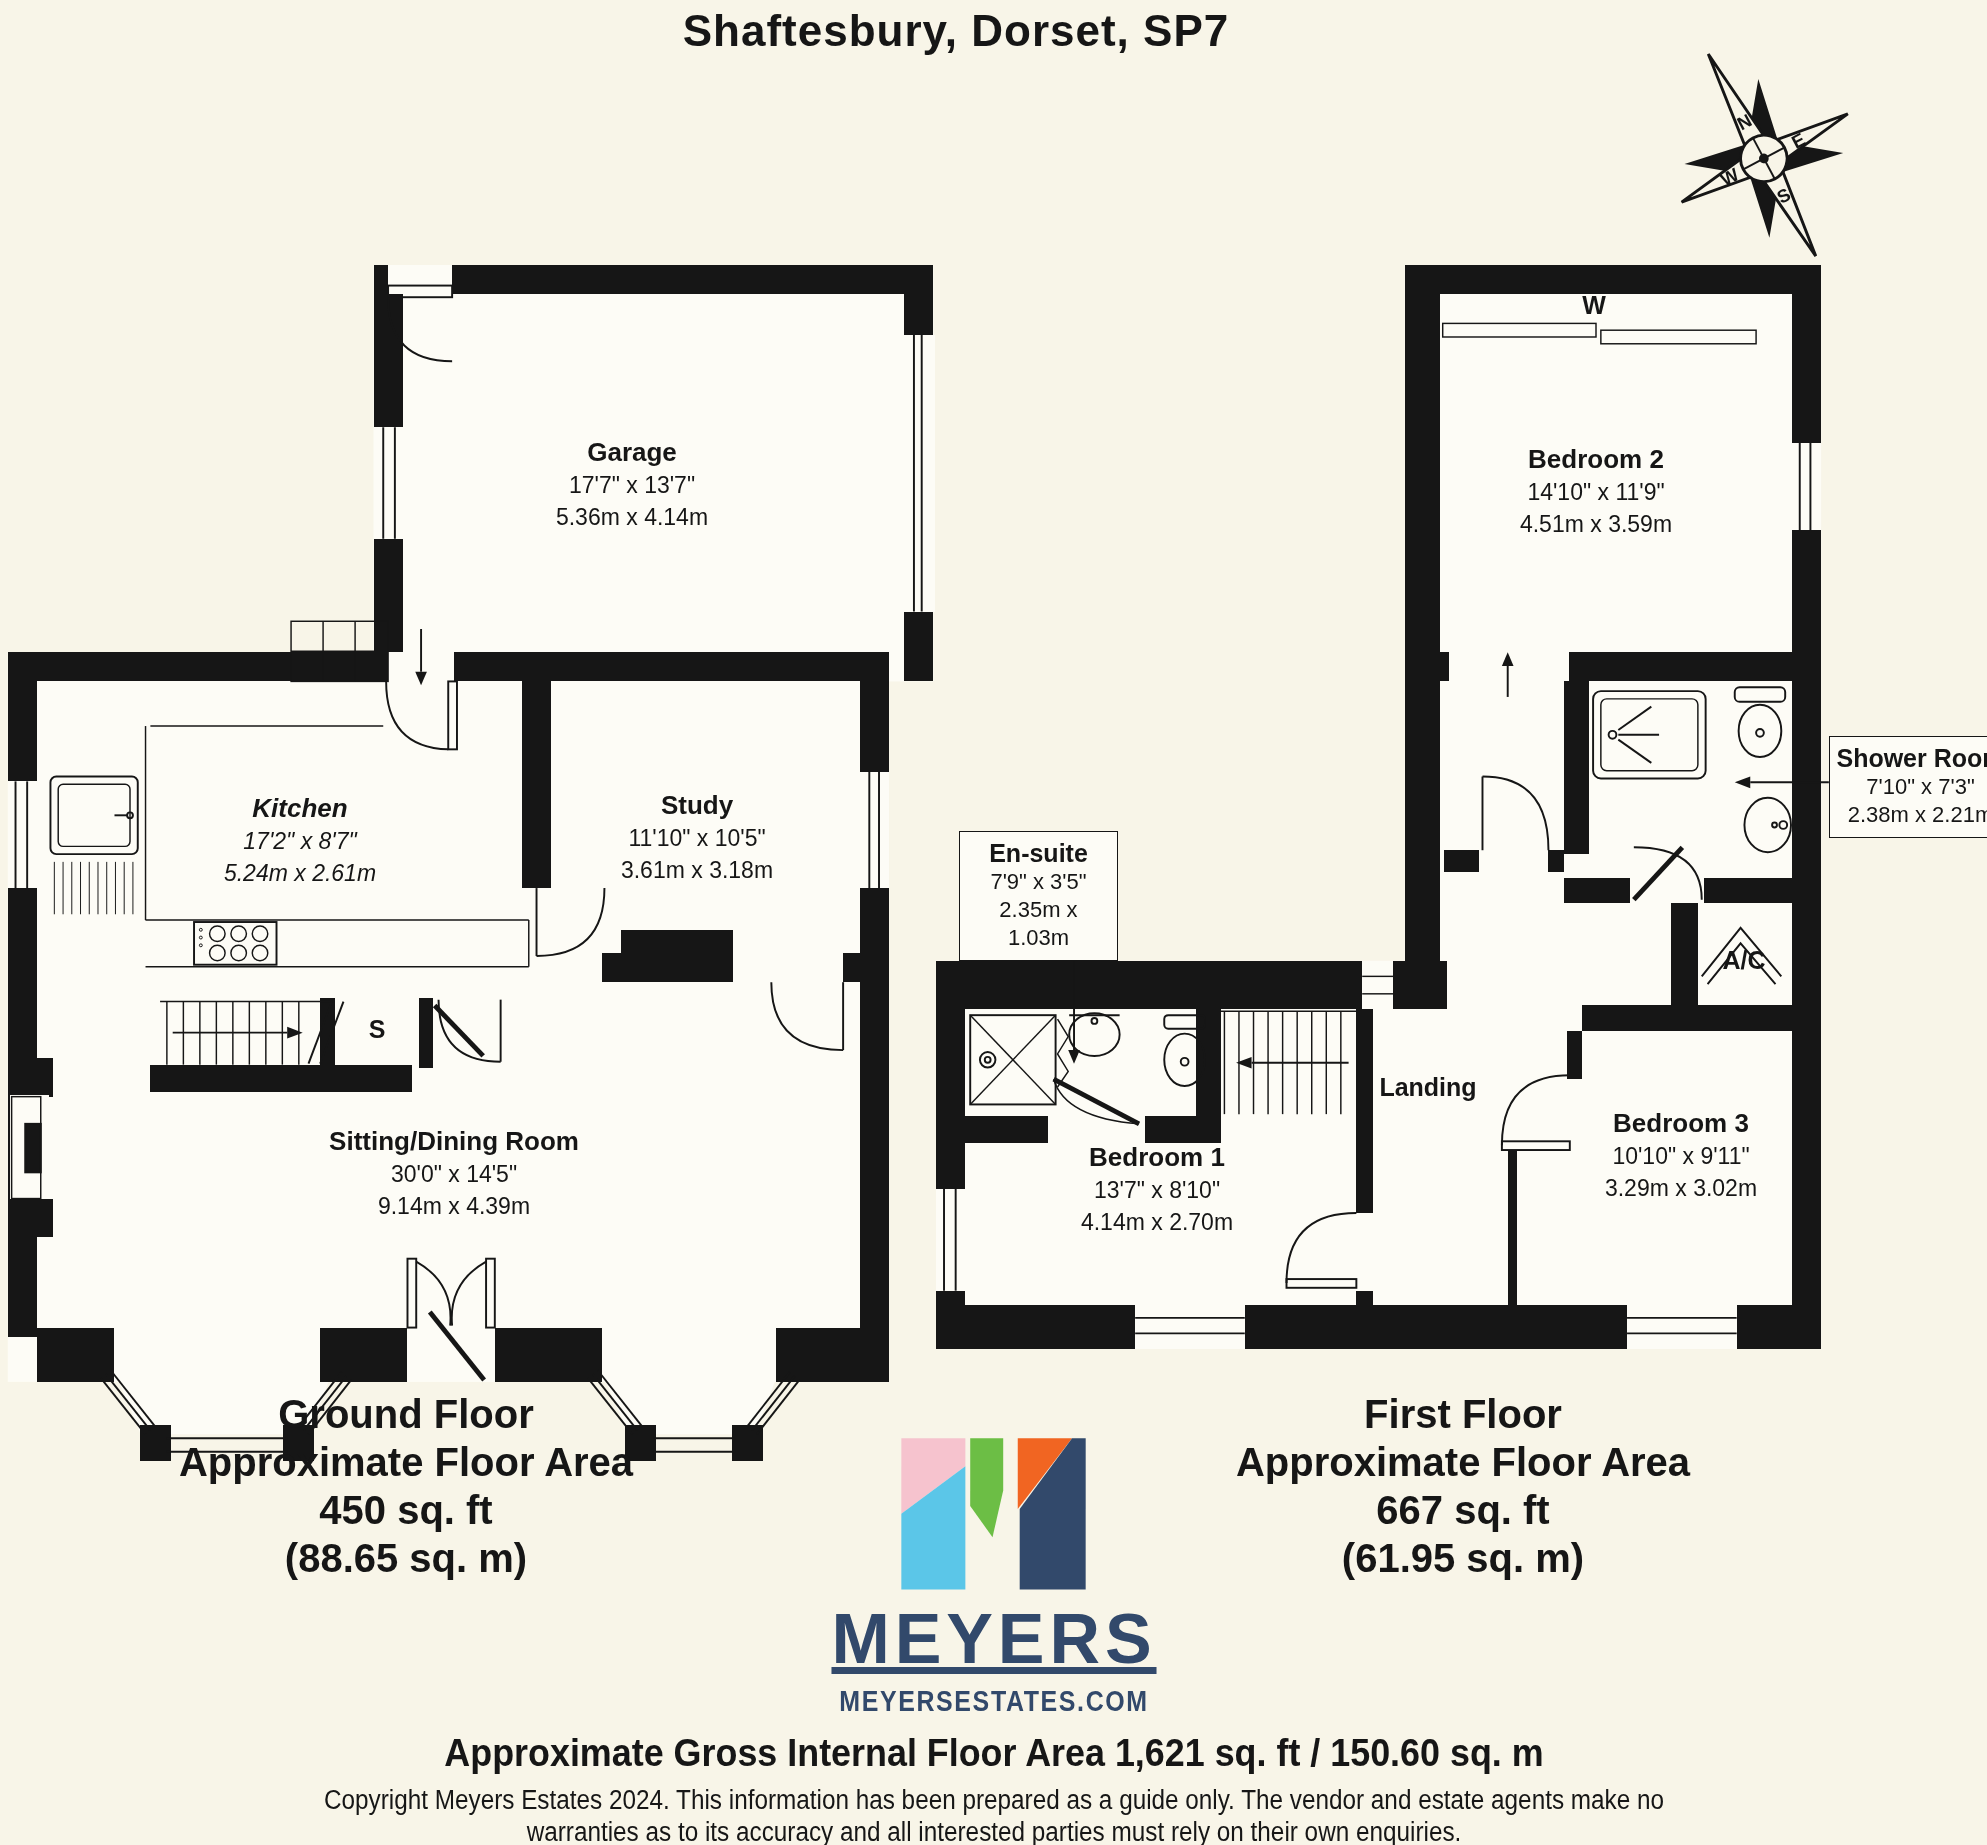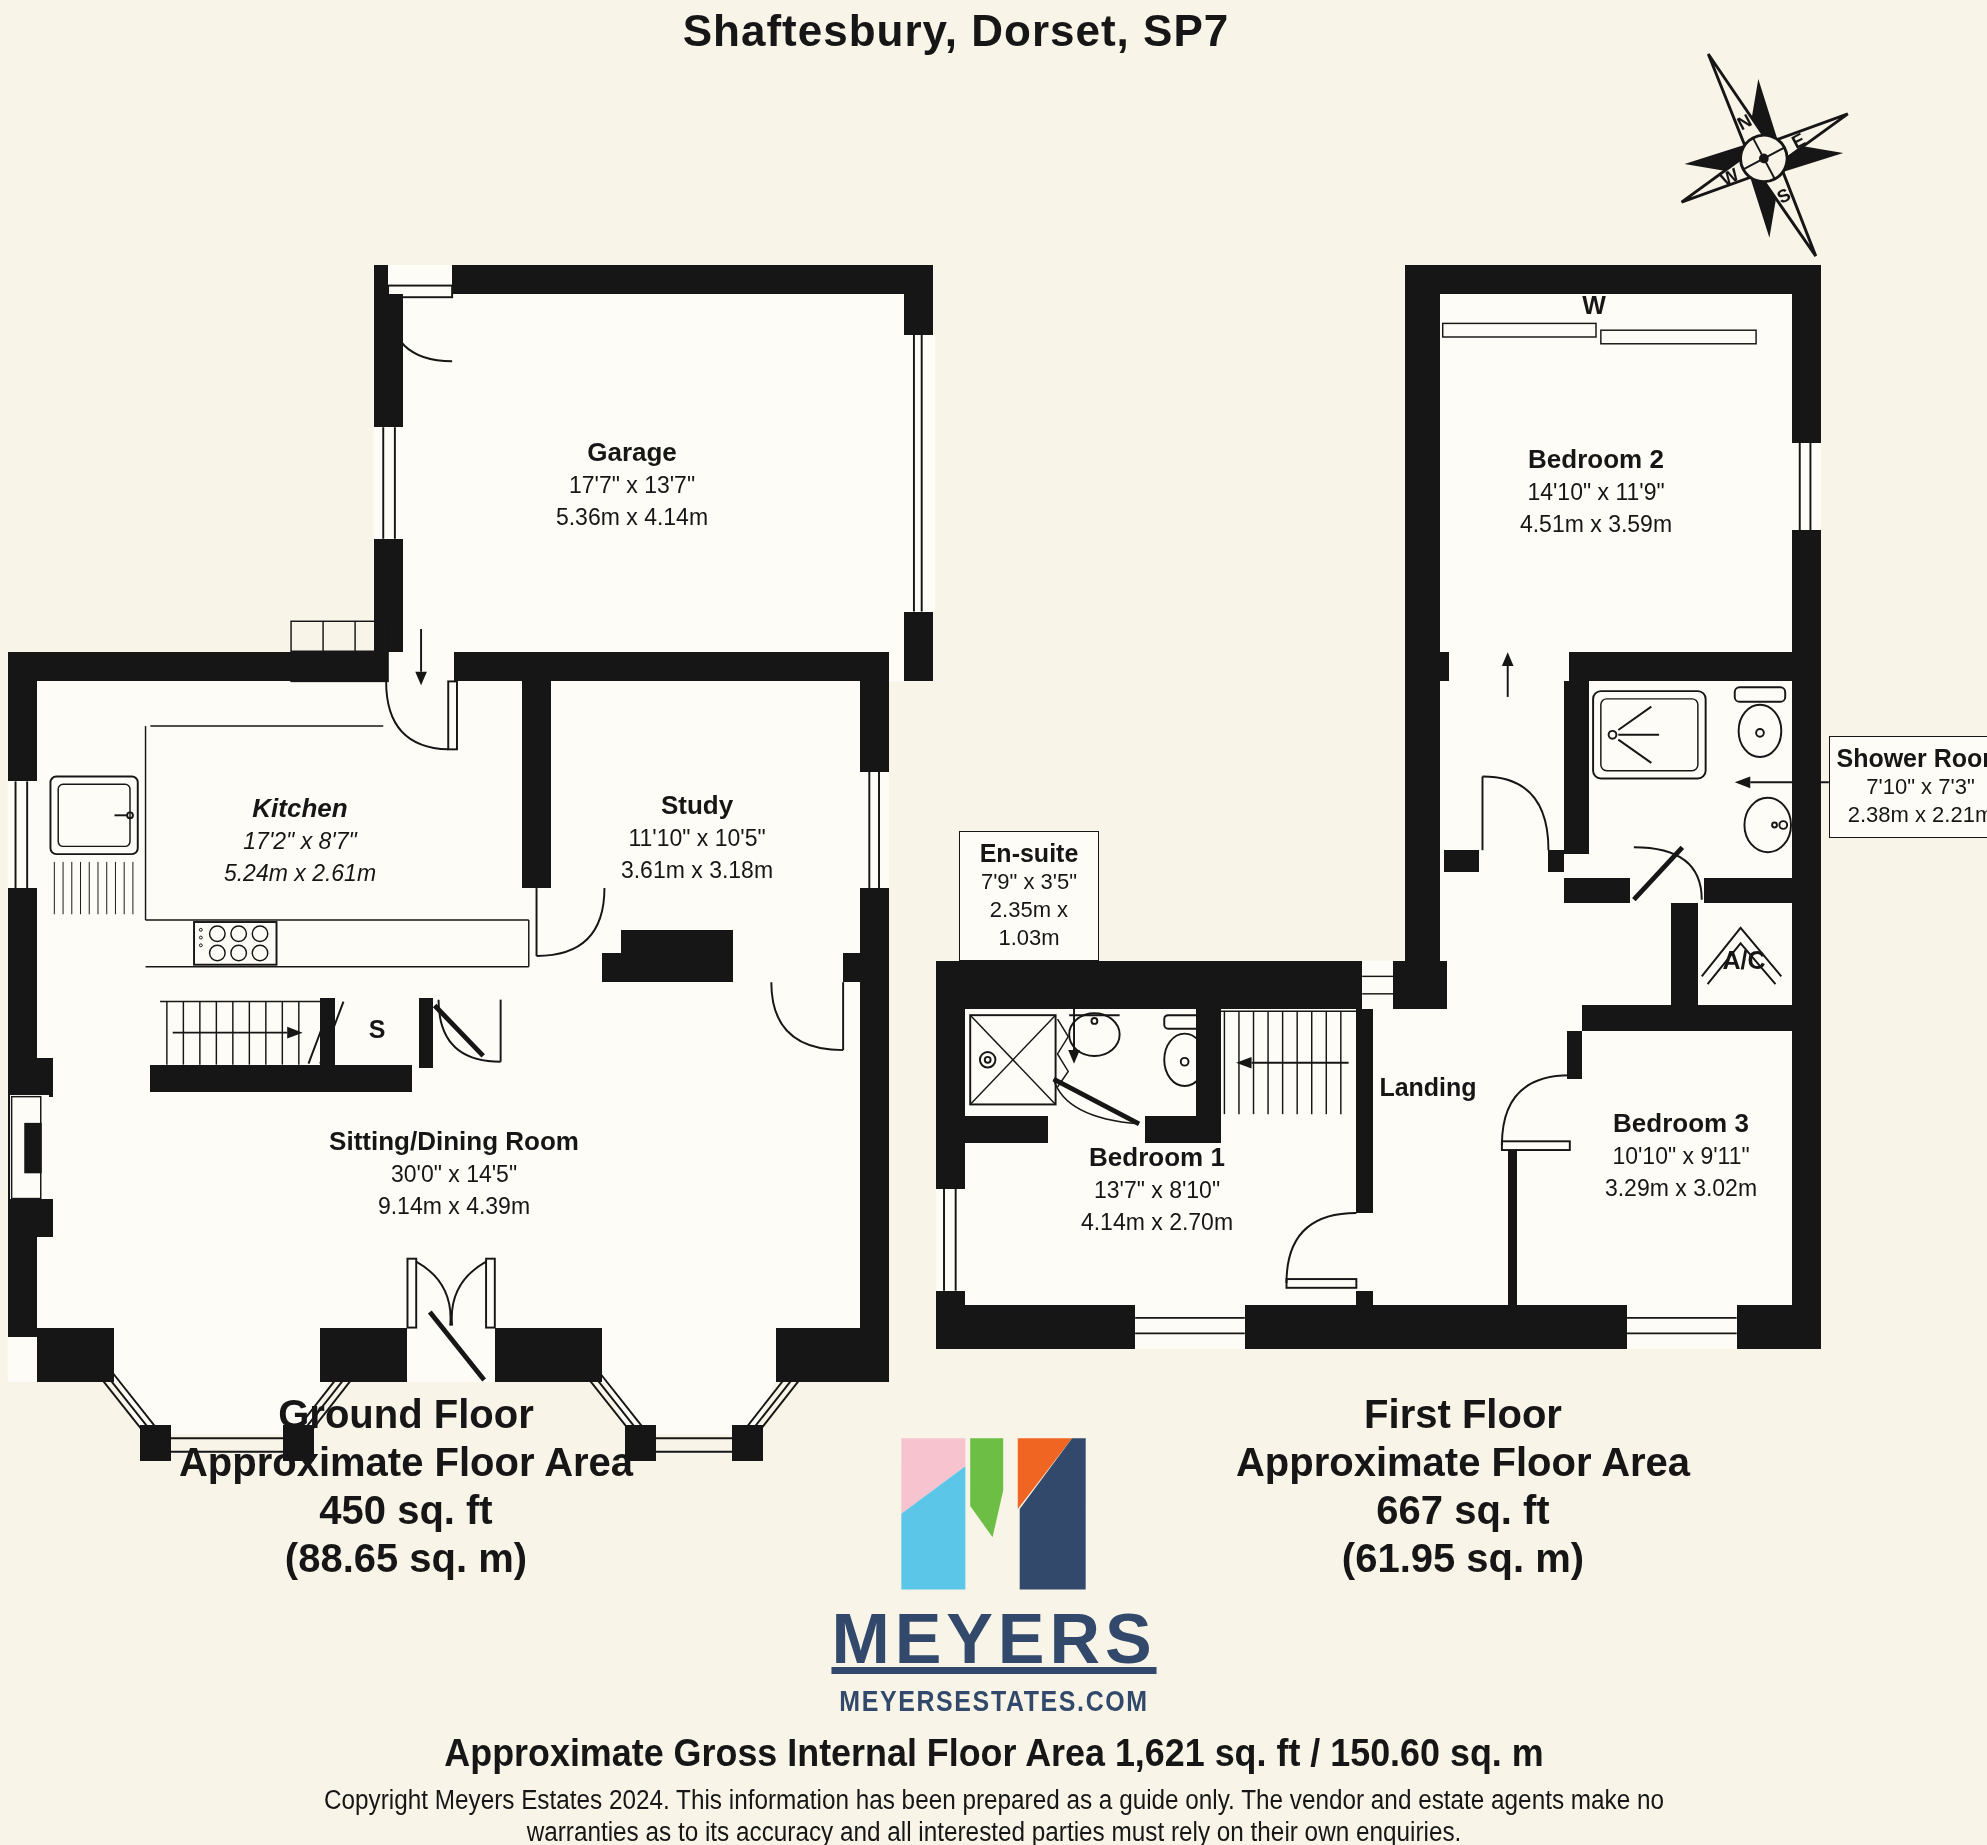--- a/index.html
+++ b/index.html
@@ -426,21 +426,21 @@
   <div class="room-dim">3.29m x 3.02m</div>
 </div>
 <div class="tiny-label" style="left:1428px; top:1073px;">Landing</div>
 <div class="tiny-label" style="left:1744px; top:946px;">A/C</div>
 
 <div class="callout" style="left:1829px; top:736px; width:183px;">
   <div class="room-name">Shower Room</div>
   <div class="room-dim">7'10" x 7'3"</div>
   <div class="room-dim">2.38m x 2.21m</div>
 </div>
-<div class="callout" style="left:959px; top:831px; width:140px;">
+<div class="callout" style="left:959px; top:831px; width:159px;">
   <div class="room-name">En-suite</div>
   <div class="room-dim">7'9" x 3'5"</div>
   <div class="room-dim">2.35m x 1.03m</div>
 </div>
 
 <div class="floor-title" style="left:406px; top:1390px;">
   <div>Ground Floor</div>
   <div>Approximate Floor Area</div>
   <div>450 sq. ft</div>
   <div>(88.65 sq. m)</div>

